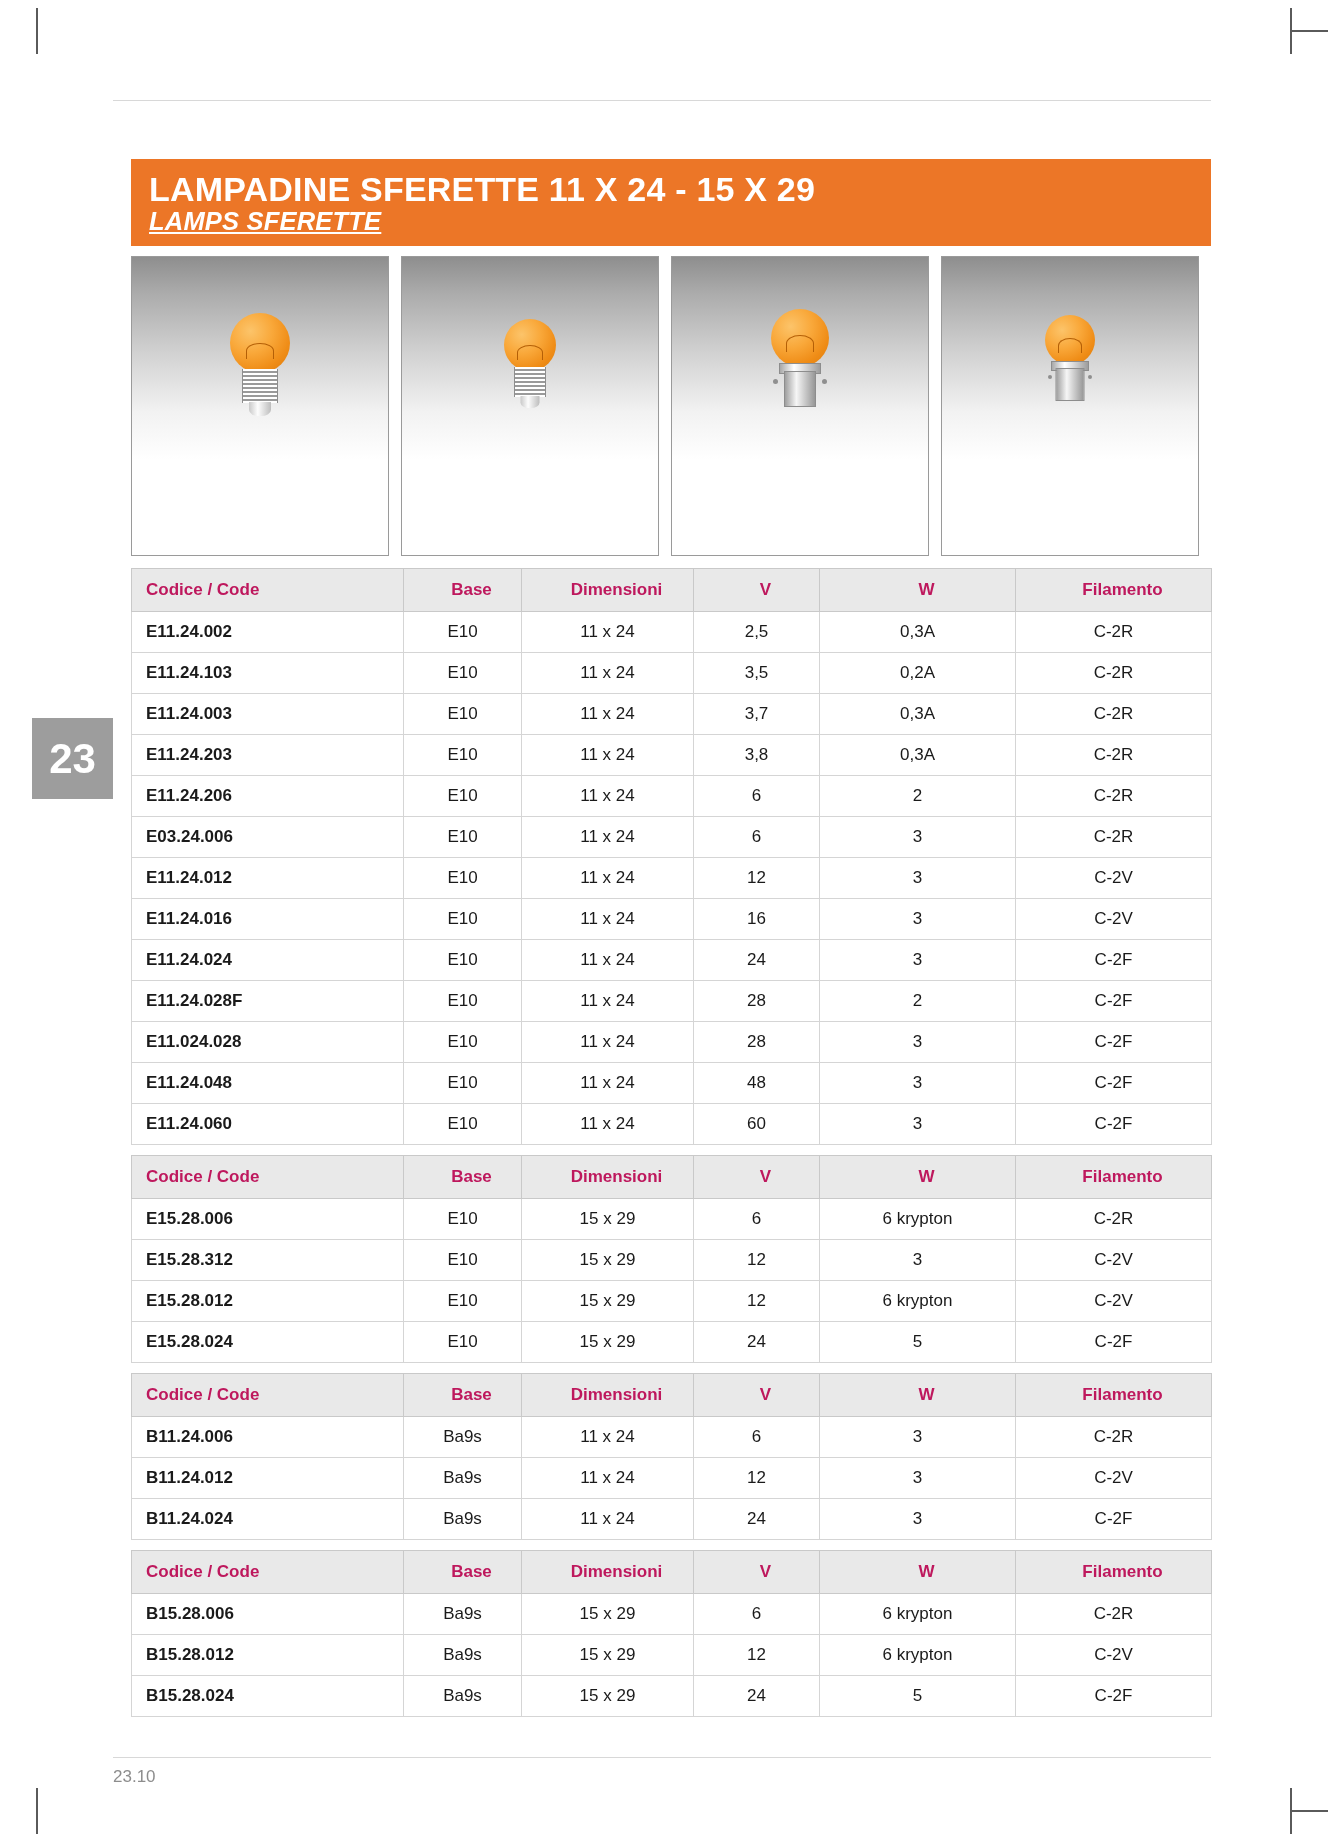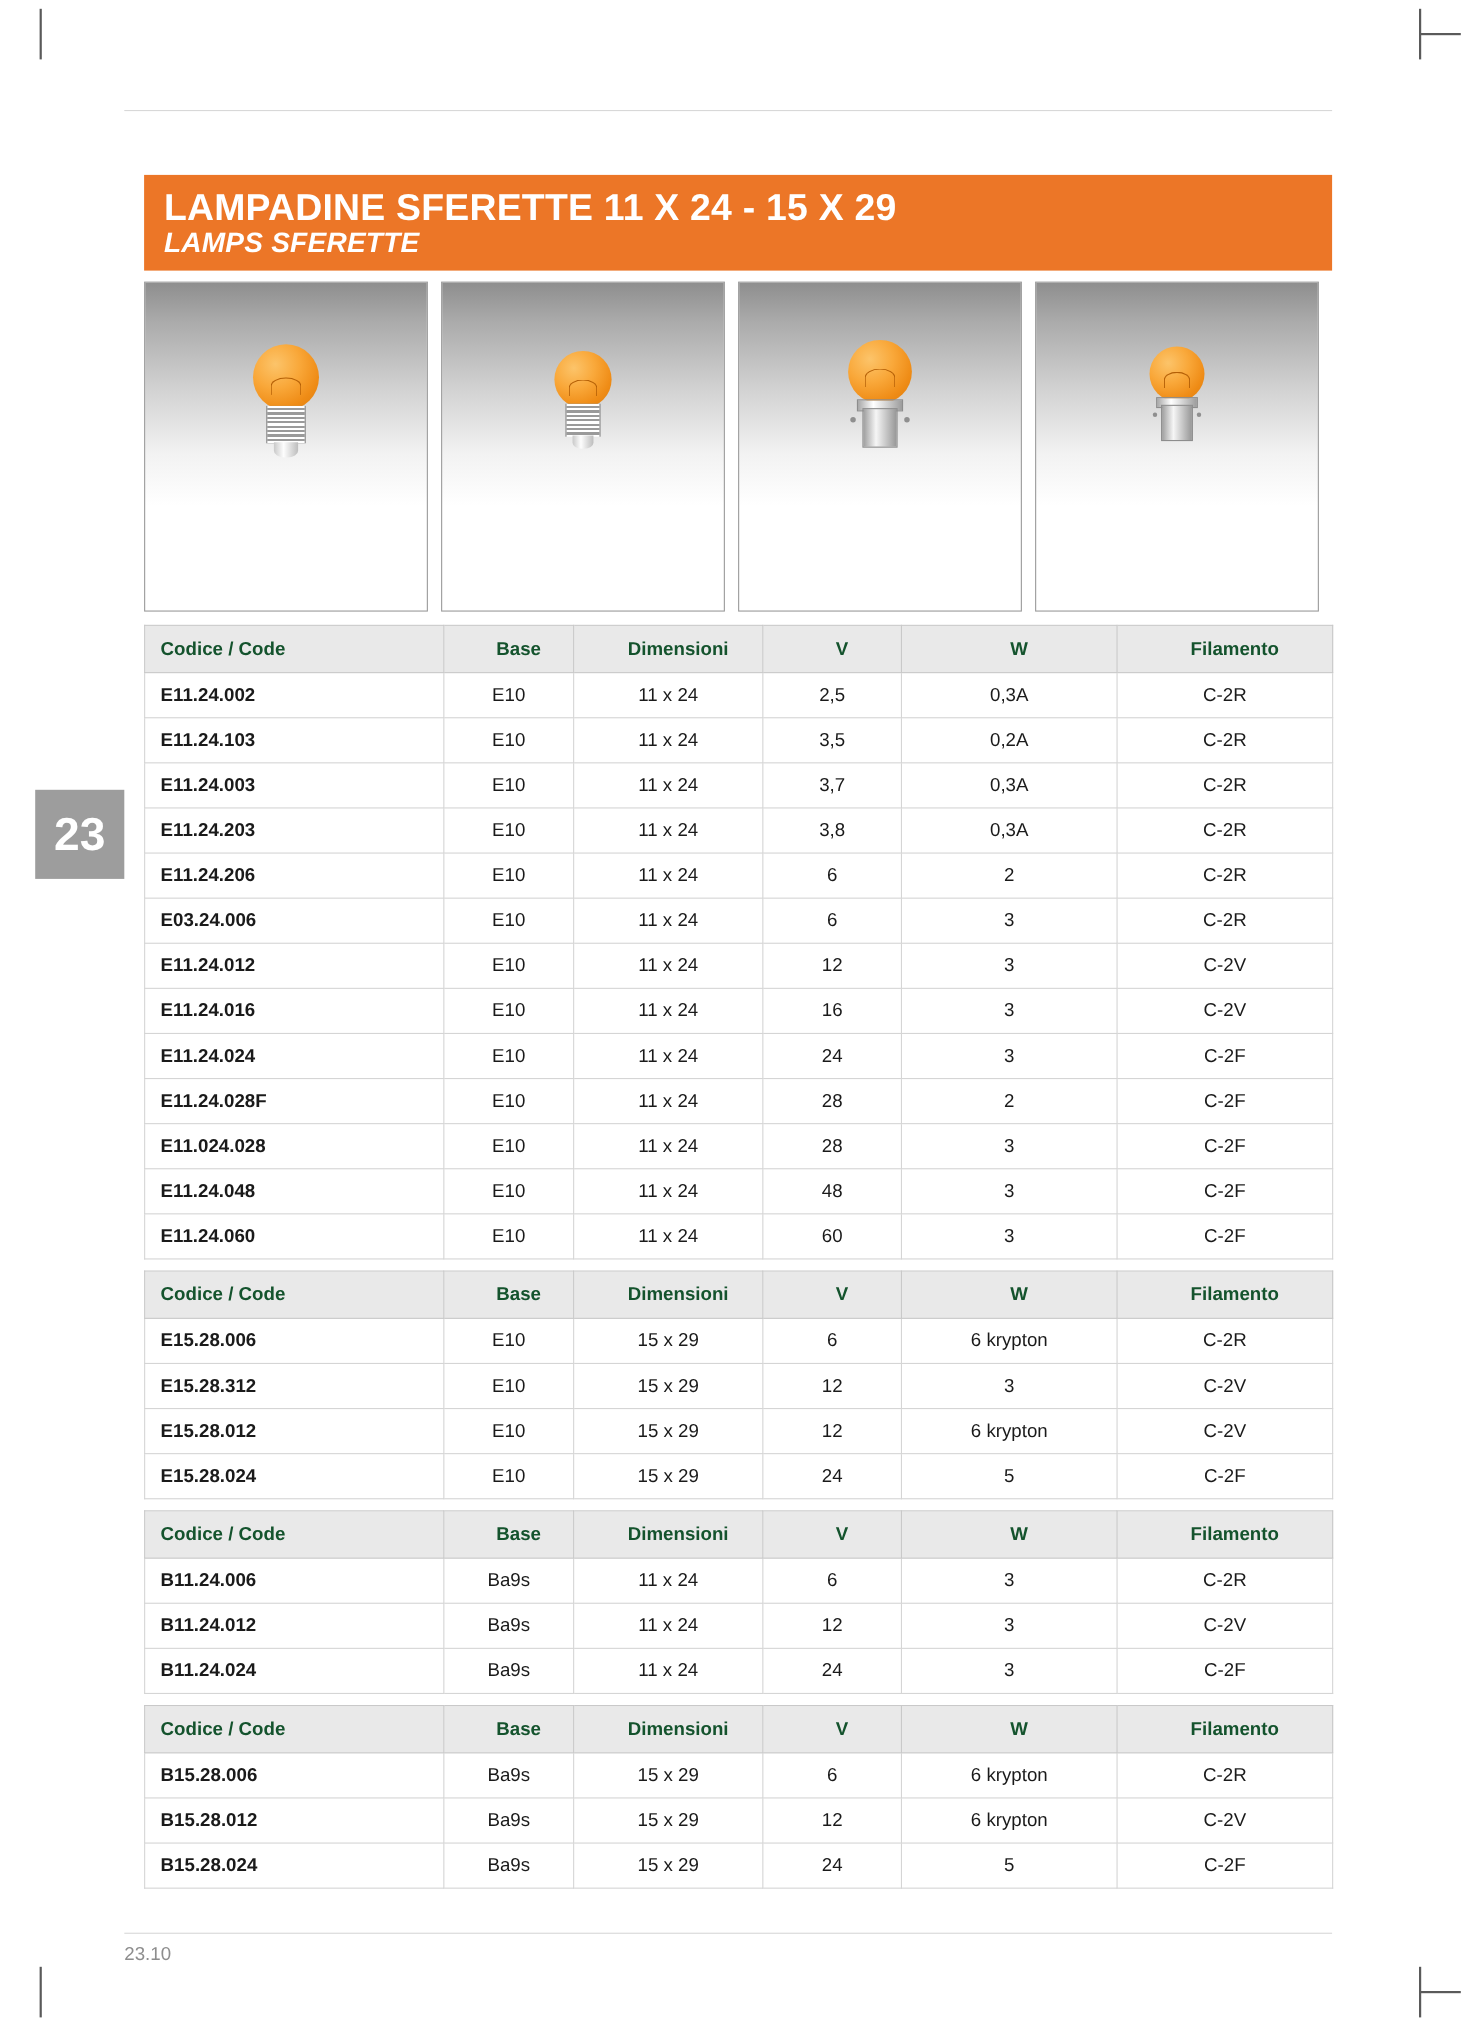--- a/index.html
+++ b/index.html
@@ -40,20 +40,21 @@
     background:#ec7627;color:#ffffff;
     padding:14px 0 0 18px;box-sizing:border-box;
   }
   .banner-title{
     font-size:34px;font-weight:bold;letter-spacing:0.2px;line-height:32px;
     white-space:nowrap;
   }
   .banner-sub{
     font-size:25.5px;font-weight:bold;font-style:italic;letter-spacing:0.2px;line-height:32px;
     white-space:nowrap;
+    text-decoration:underline;
   }
 
   
   .images{
     position:absolute;left:131px;top:256px;width:1080px;height:300px;
     display:flex;gap:12px;
   }
   .img-cell{
     width:258px;height:300px;
     border:1px solid #9a9a9a;
@@ -109,21 +110,21 @@
   table.spec col.c-v{width:126px;}
   table.spec col.c-w{width:196px;}
   table.spec col.c-fil{width:196px;}
 
   table.spec th{
     background:#e9e9e9;
     font-size:17px;font-weight:bold;
     text-align:center;
     padding:11px 0 11px 18px;
     border:1px solid #c9c9c9;
-    color:#14532d;
+    color:#be185d;
   }
   table.spec th.code-h{text-align:left;padding-left:14px;}
   table.spec td{
     font-size:17px;
     text-align:center;
     padding:10px 0 10px 0;
     border:1px solid #d5d5d5;
     background:#ffffff;
     color:#1a1a1a;
   }

